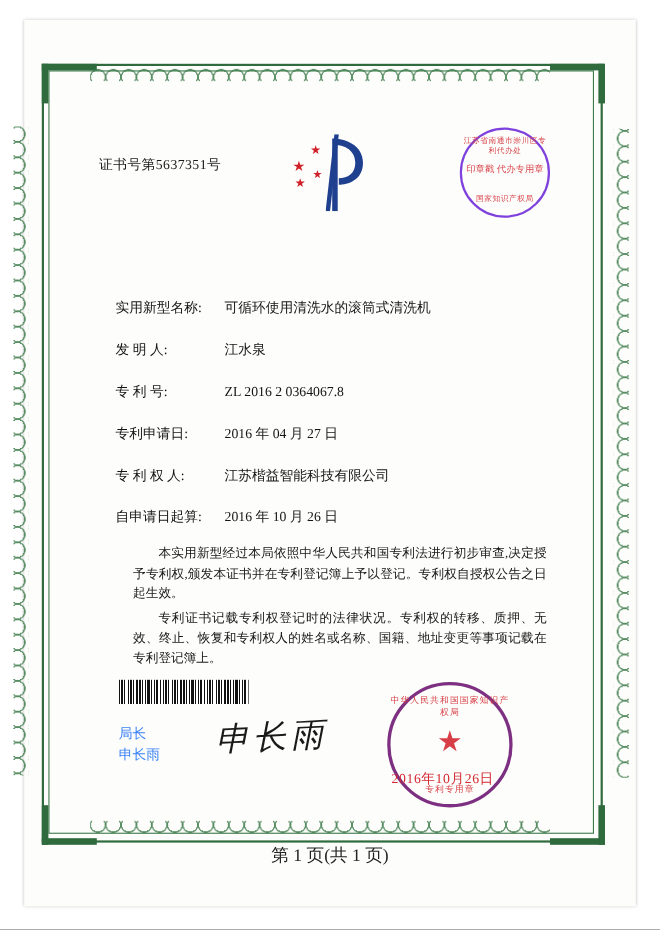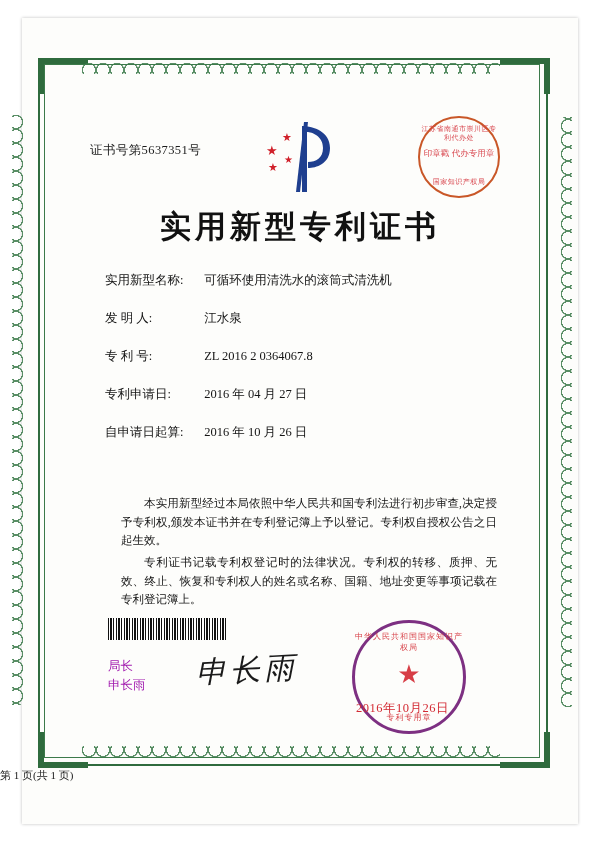--- a/index.html
+++ b/index.html
@@ -102,21 +102,21 @@
     width: 38px;
     height: 70px;
   }
 
   .red-seal-top {
     position: absolute;
     left: 418px;
     top: 116px;
     width: 78px;
     height: 78px;
-    border: 2px solid #c2410c;
+    border: 2px solid #6d28d9;
     border-radius: 50%;
     color: #d32a33;
     opacity: 0.88;
   }
   .red-seal-top .rs-text {
     position: absolute;
     width: 100%;
     text-align: center;
     font-size: 7px;
     line-height: 1.25;
@@ -183,22 +183,21 @@
       #111 5px, #111 6px, #fff 6px, #fff 8px
     );
   }
 
   .director {
     position: absolute;
     left: 108px;
     top: 658px;
     font-size: 12.5px;
     line-height: 1.55;
-    color: #a21caf;
-    font-family: Liberation Mono, monospace;
+    color: #3b82f6;
   }
   .signature {
     position: absolute;
     left: 196px;
     top: 650px;
     font-size: 30px;
     font-family: "DejaVu Serif", serif;
     color: #1a1a1a;
     font-style: italic;
     letter-spacing: 4px;
@@ -242,21 +241,22 @@
     font-size: 12.5px;
     color: #d32a33;
     letter-spacing: 0.5px;
   }
 
   .page-no {
     position: absolute;
     left: 0;
     right: 0;
     top: 768px;
-    font-size: 11px;
+    text-align: center;
+    font-size: 16px;
     color: #222;
   }
 </style>
 </head>
 <body>
 
 <div id="page">
   <div class="paper"></div>
 
   <div class="border-outer"></div>
@@ -283,38 +283,41 @@
     </svg>
   </div>
 
   <div class="red-seal-top">
     <div class="rs-text rs-arcTop">江苏省南通市崇川区专利代办处</div>
     <div class="rs-text rs-center">印章戳
 代办专用章</div>
     <div class="rs-text rs-arcBot">国家知识产权局</div>
   </div>
 
-  <div class="title">实用新型专利证书</div>
 
   <div class="fields">
     <div class="field-row">
       <span class="field-label">实用新型名称:</span>
       <span class="field-value">可循环使用清洗水的滚筒式清洗机</span>
     </div>
     <div class="field-row">
       <span class="field-label">发 明 人:</span>
       <span class="field-value">江水泉</span>
     </div>
     <div class="field-row">
       <span class="field-label">专 利 号:</span>
       <span class="field-value">ZL 2016 2 0364067.8</span>
     </div>
     <div class="field-row">
       <span class="field-label">专利申请日:</span>
       <span class="field-value">2016 年 04 月 27 日</span>
+    </div>
+    <div class="field-row">
+      <span class="field-label">专 利 权 人:</span>
+      <span class="field-value">江苏楷益智能科技有限公司</span>
     </div>
     <div class="field-row">
       <span class="field-label">自申请日起算:</span>
       <span class="field-value">2016 年 10 月 26 日</span>
     </div>
   </div>
 
   <div class="body-text">
     <p>本实用新型经过本局依照中华人民共和国专利法进行初步审查,决定授予专利权,颁发本证书并在专利登记簿上予以登记。专利权自授权公告之日起生效。</p>
     <p>专利证书记载专利权登记时的法律状况。专利权的转移、质押、无效、终止、恢复和专利权人的姓名或名称、国籍、地址变更等事项记载在专利登记簿上。</p>

